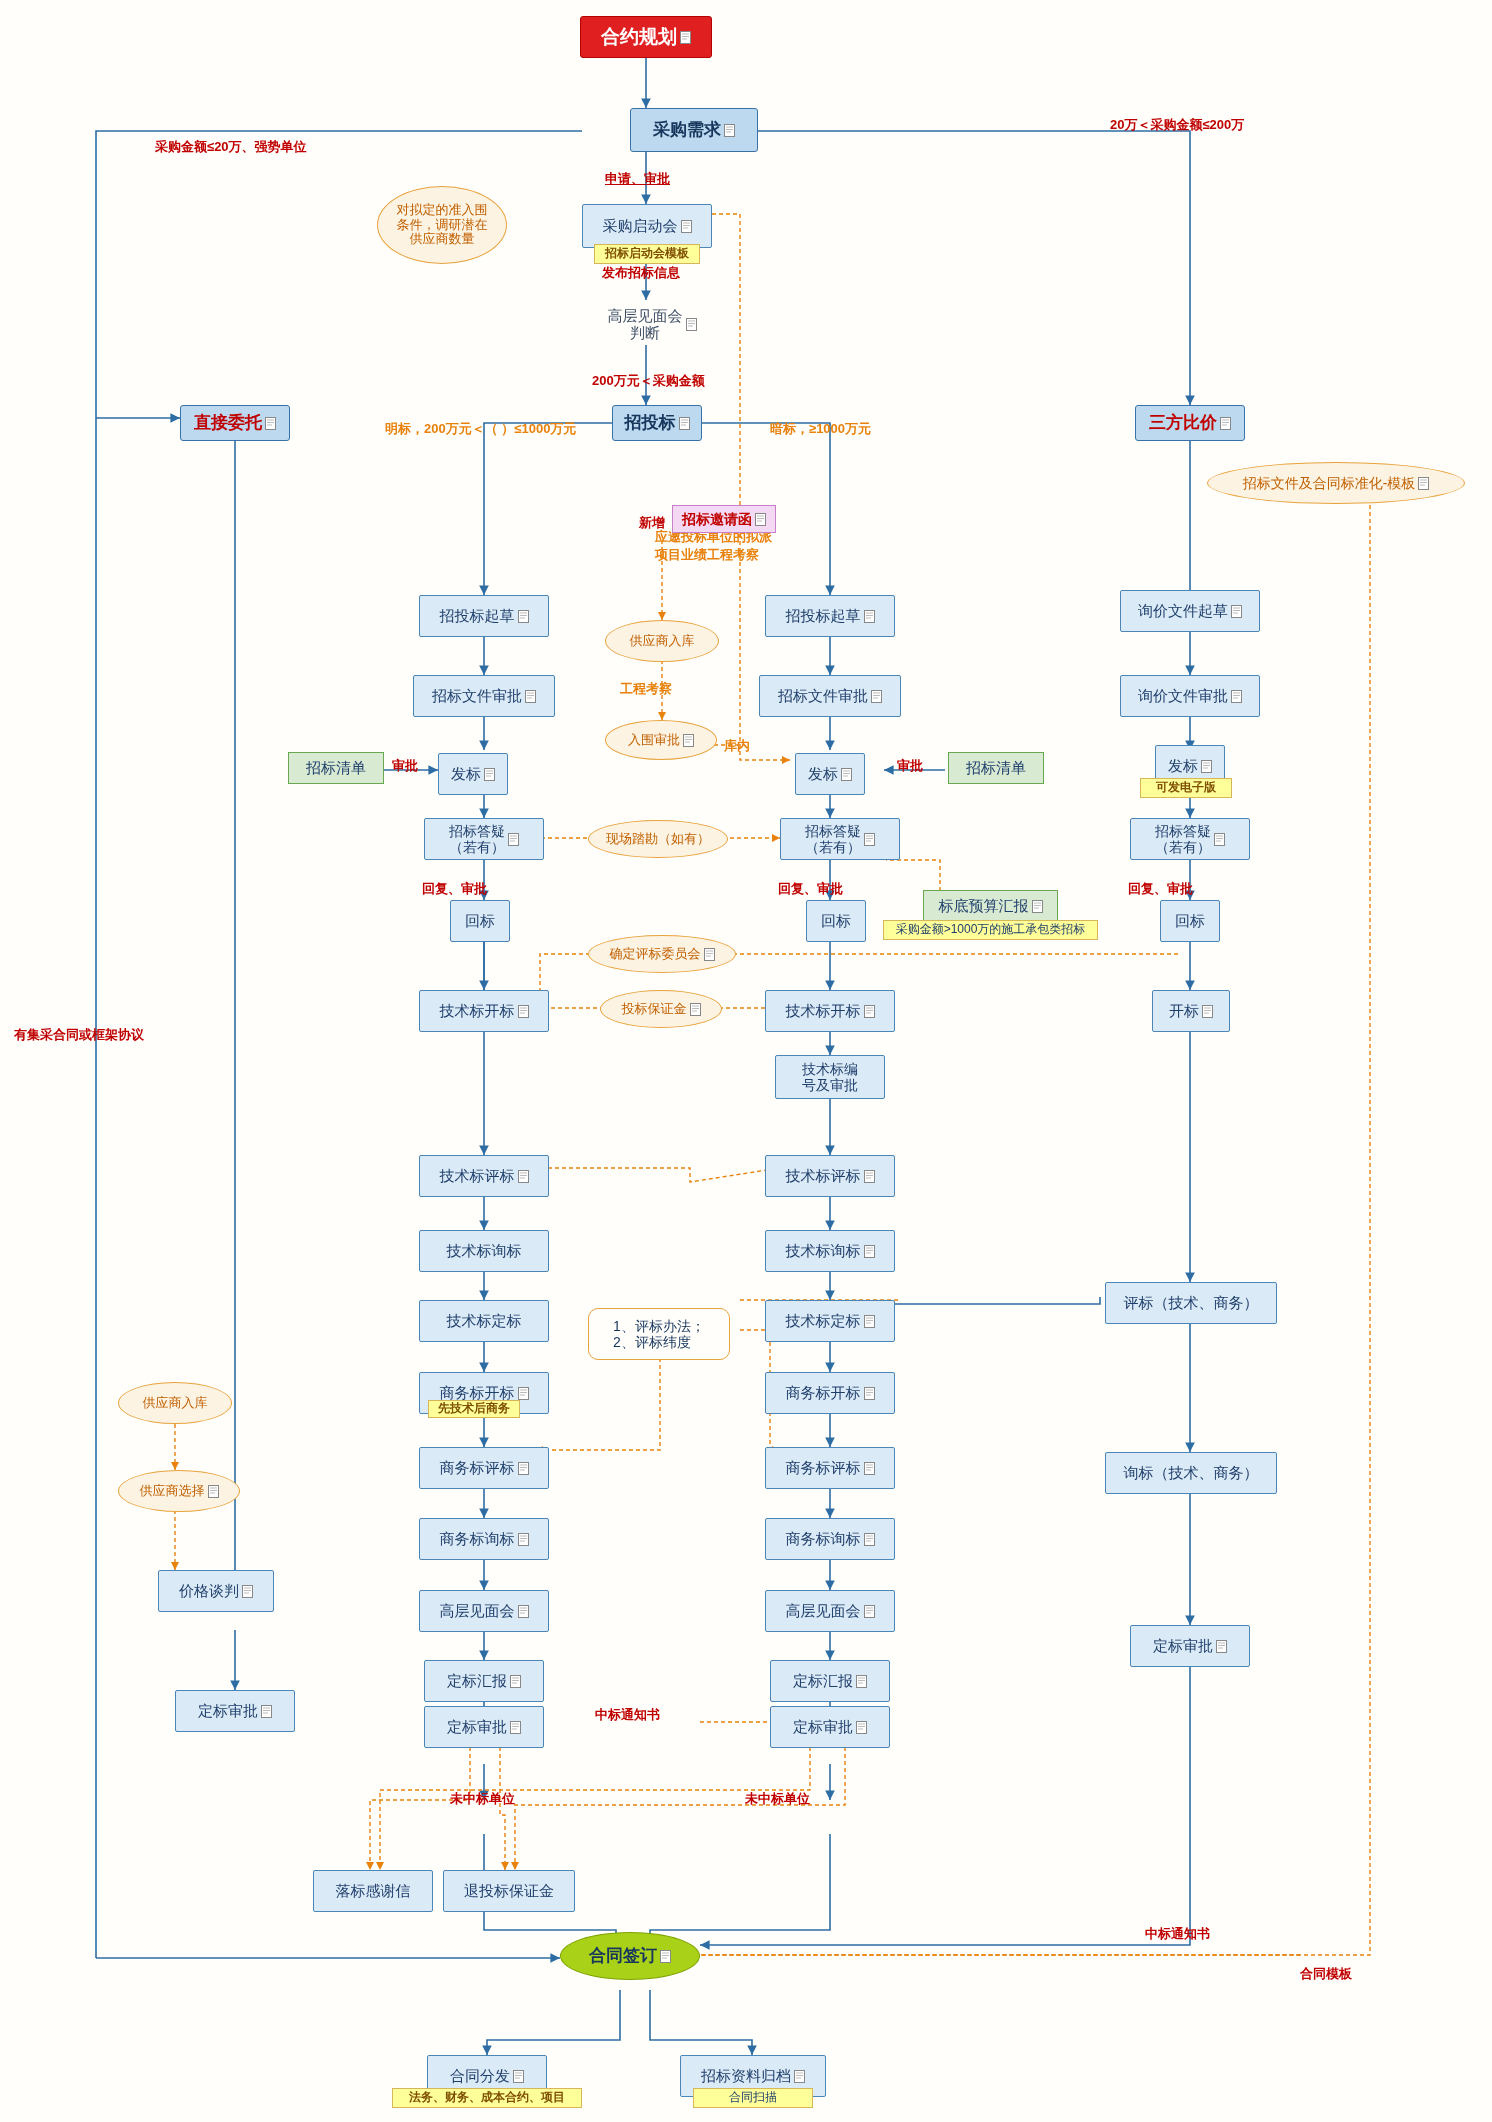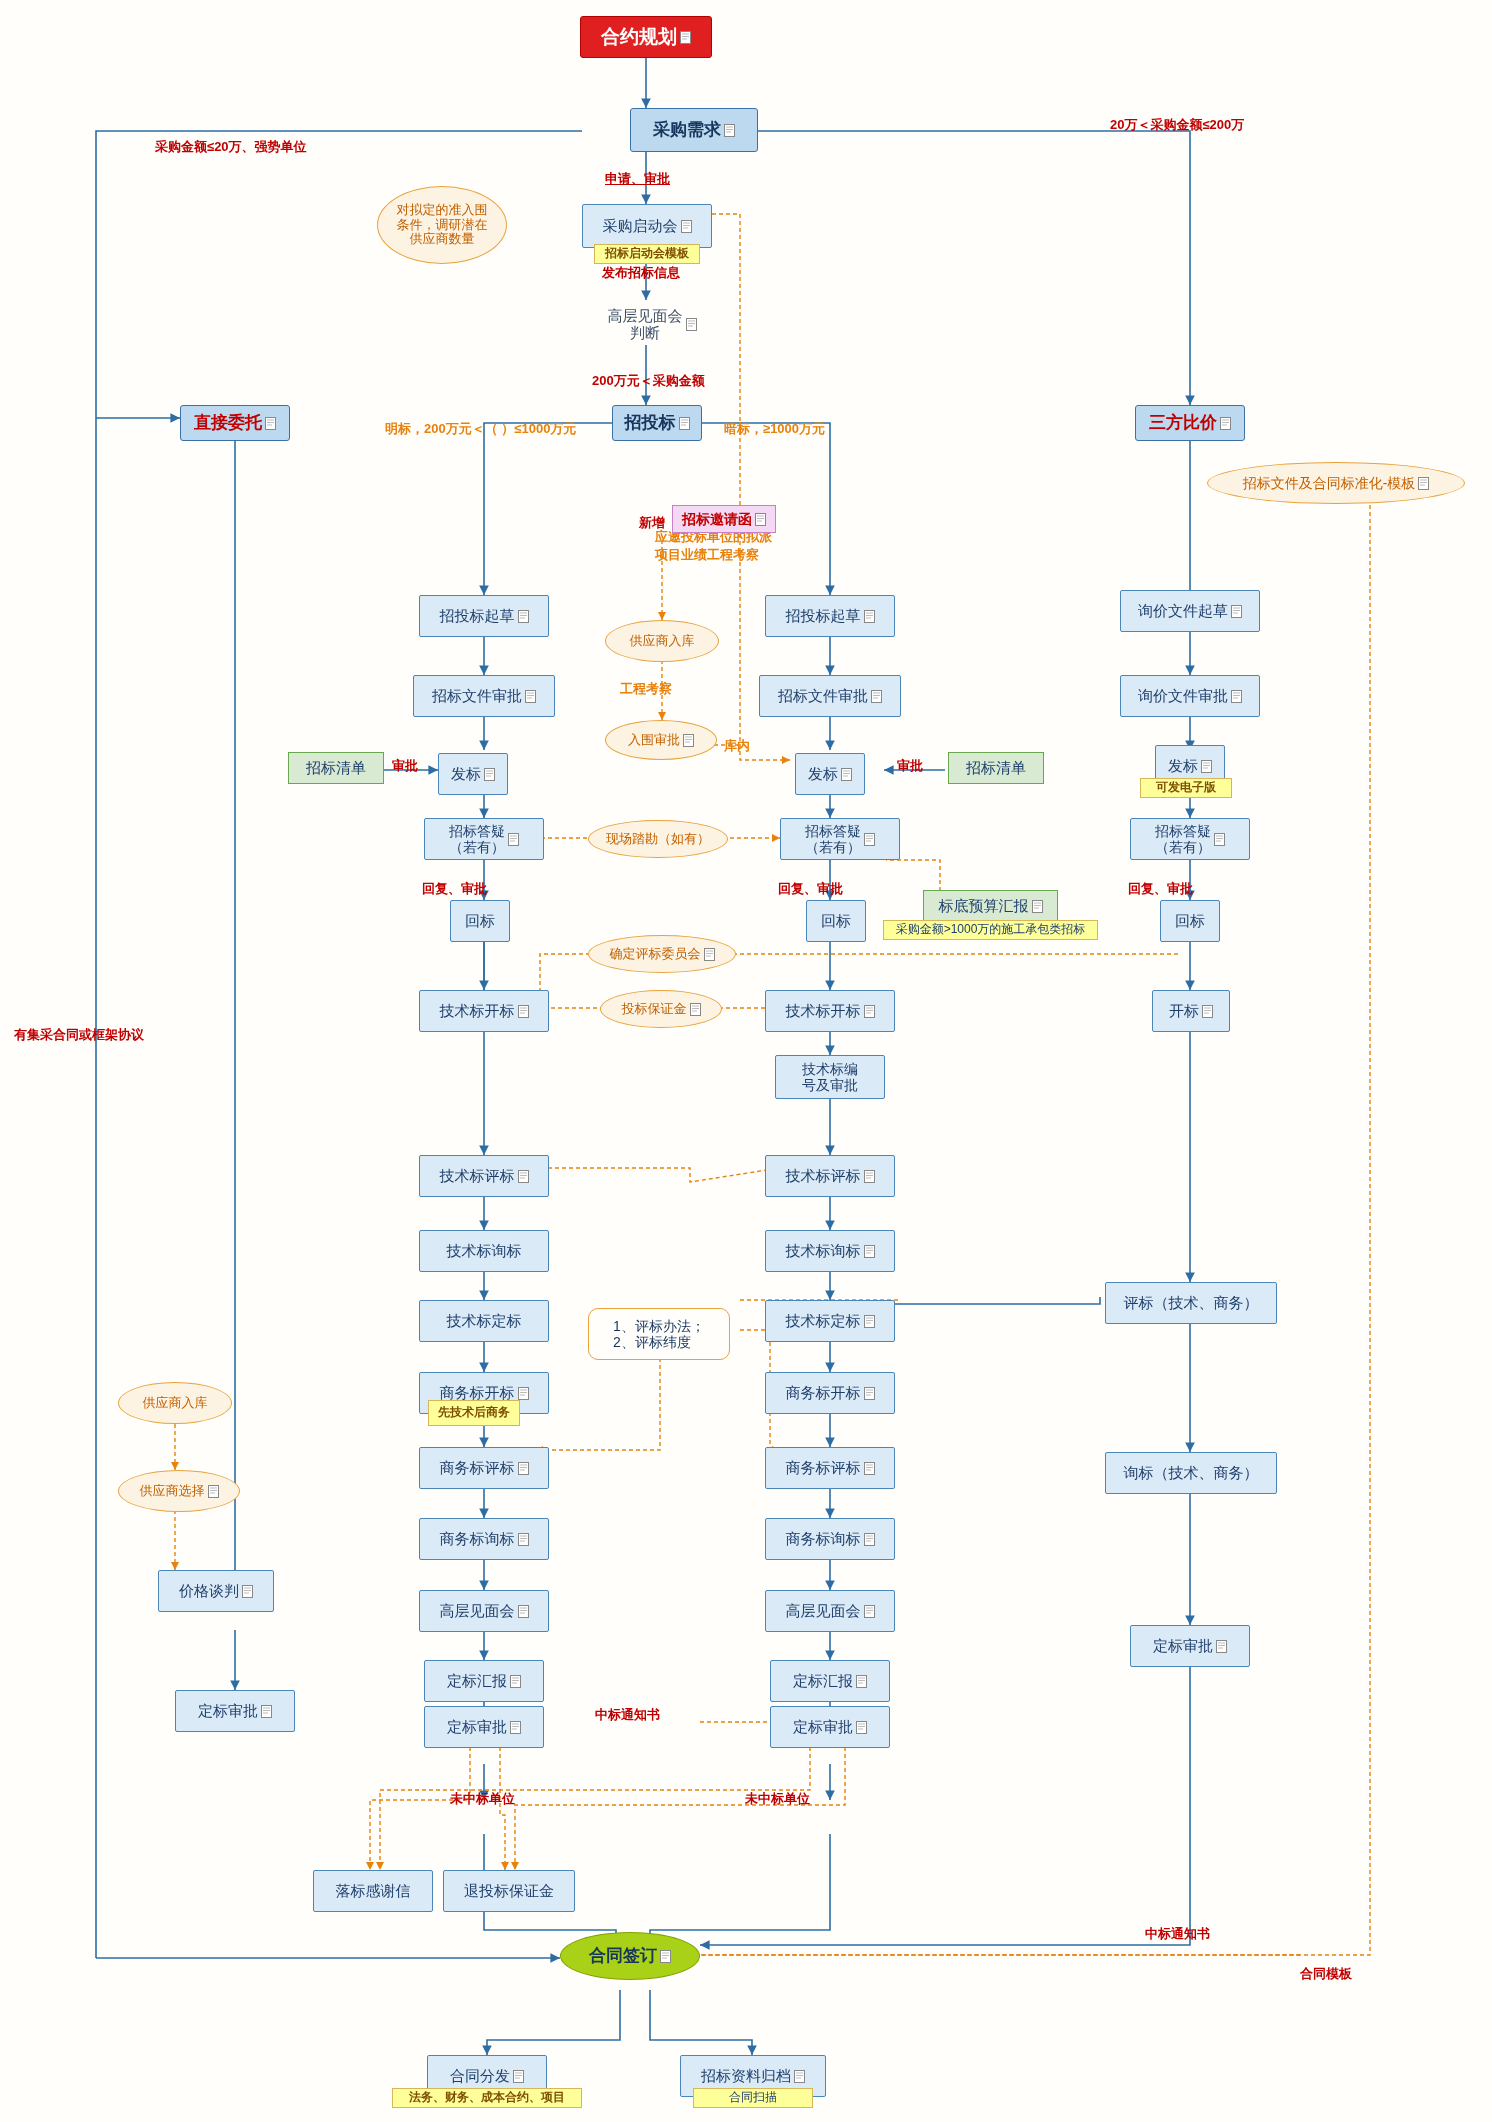--- a/index.html
+++ b/index.html
@@ -244,21 +244,21 @@
     <span>三方比价</span>
     <span class="pg">
         <svg viewBox="0 0 11 13">
           <rect x="0.5" y="0.5" width="10" height="12" fill="#fff" stroke="#888"></rect>
           <path d="M2 3h7M2 5.5h7M2 8h5" stroke="#aaa" stroke-width="0.8"></path>
         </svg>
       </span>
   </div>
 
   <div class="olabel" style="left:385px;top:420px;">明标，200万元＜（ ）≤1000万元</div>
-  <div class="olabel" style="left:724px;top:420px;text-align:center;">暗标，≥1000万元</div>
+  <div class="olabel" style="left:770px;top:420px;text-align:center;">暗标，≥1000万元</div>
 
   <div class="node ellipse" style="left:1207px;top:462px;width:258px;height:42px;border-radius:50%;color:#c06000;font-size:14px;">
     <span>招标文件及合同标准化-模板</span>
     <span class="pg">
         <svg viewBox="0 0 11 13">
           <rect x="0.5" y="0.5" width="10" height="12" fill="#fff" stroke="#888"></rect>
           <path d="M2 3h7M2 5.5h7M2 8h5" stroke="#aaa" stroke-width="0.8"></path>
         </svg>
       </span>
   </div>
@@ -348,21 +348,21 @@
   </div>
   <div class="node box" style="left:419px;top:1372px;width:130px;height:34px;">
     <span>商务标开标</span>
     <span class="pg">
         <svg viewBox="0 0 11 13">
           <rect x="0.5" y="0.5" width="10" height="12" fill="#fff" stroke="#888"></rect>
           <path d="M2 3h7M2 5.5h7M2 8h5" stroke="#aaa" stroke-width="0.8"></path>
         </svg>
       </span>
   </div>
-  <div class="node yellow" style="left:428px;top:1400px;width:92px;height:26px;">
+  <div class="node yellow" style="left:428px;top:1400px;width:92px;height:18px;">
     <span>先技术后商务</span>
   </div>
   <div class="node box" style="left:419px;top:1447px;width:130px;height:34px;">
     <span>商务标评标</span>
     <span class="pg">
         <svg viewBox="0 0 11 13">
           <rect x="0.5" y="0.5" width="10" height="12" fill="#fff" stroke="#888"></rect>
           <path d="M2 3h7M2 5.5h7M2 8h5" stroke="#aaa" stroke-width="0.8"></path>
         </svg>
       </span>

